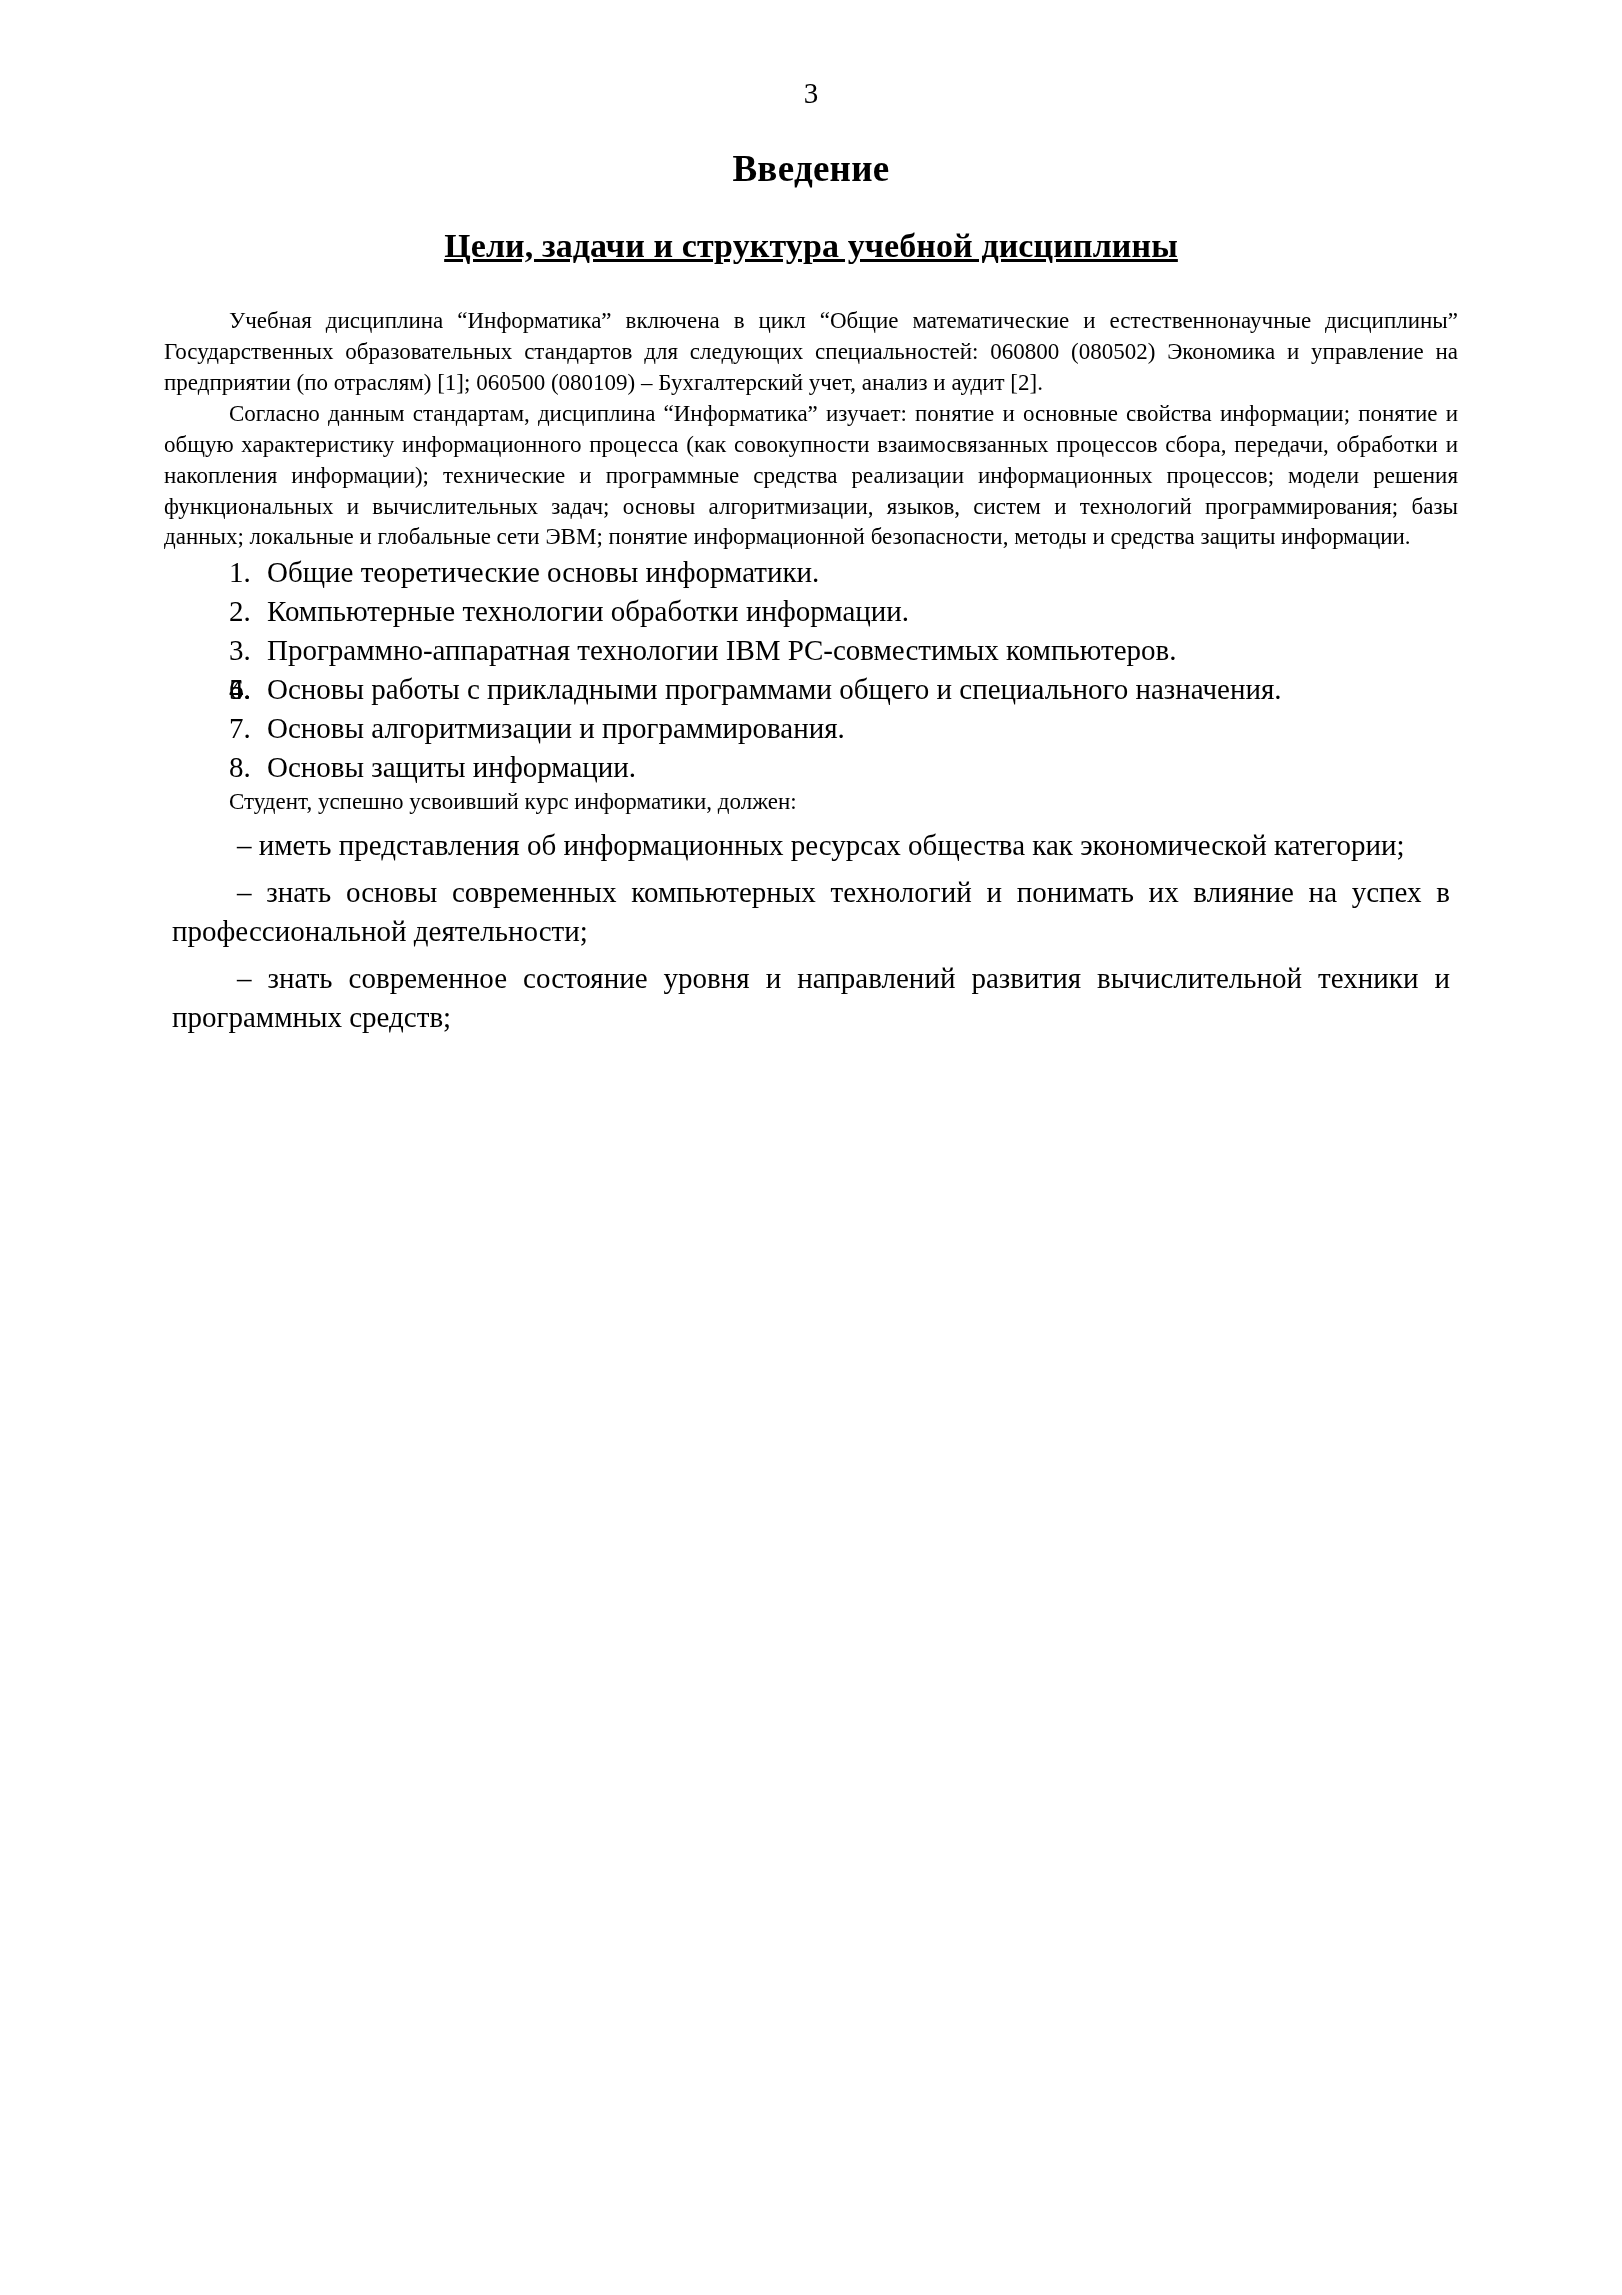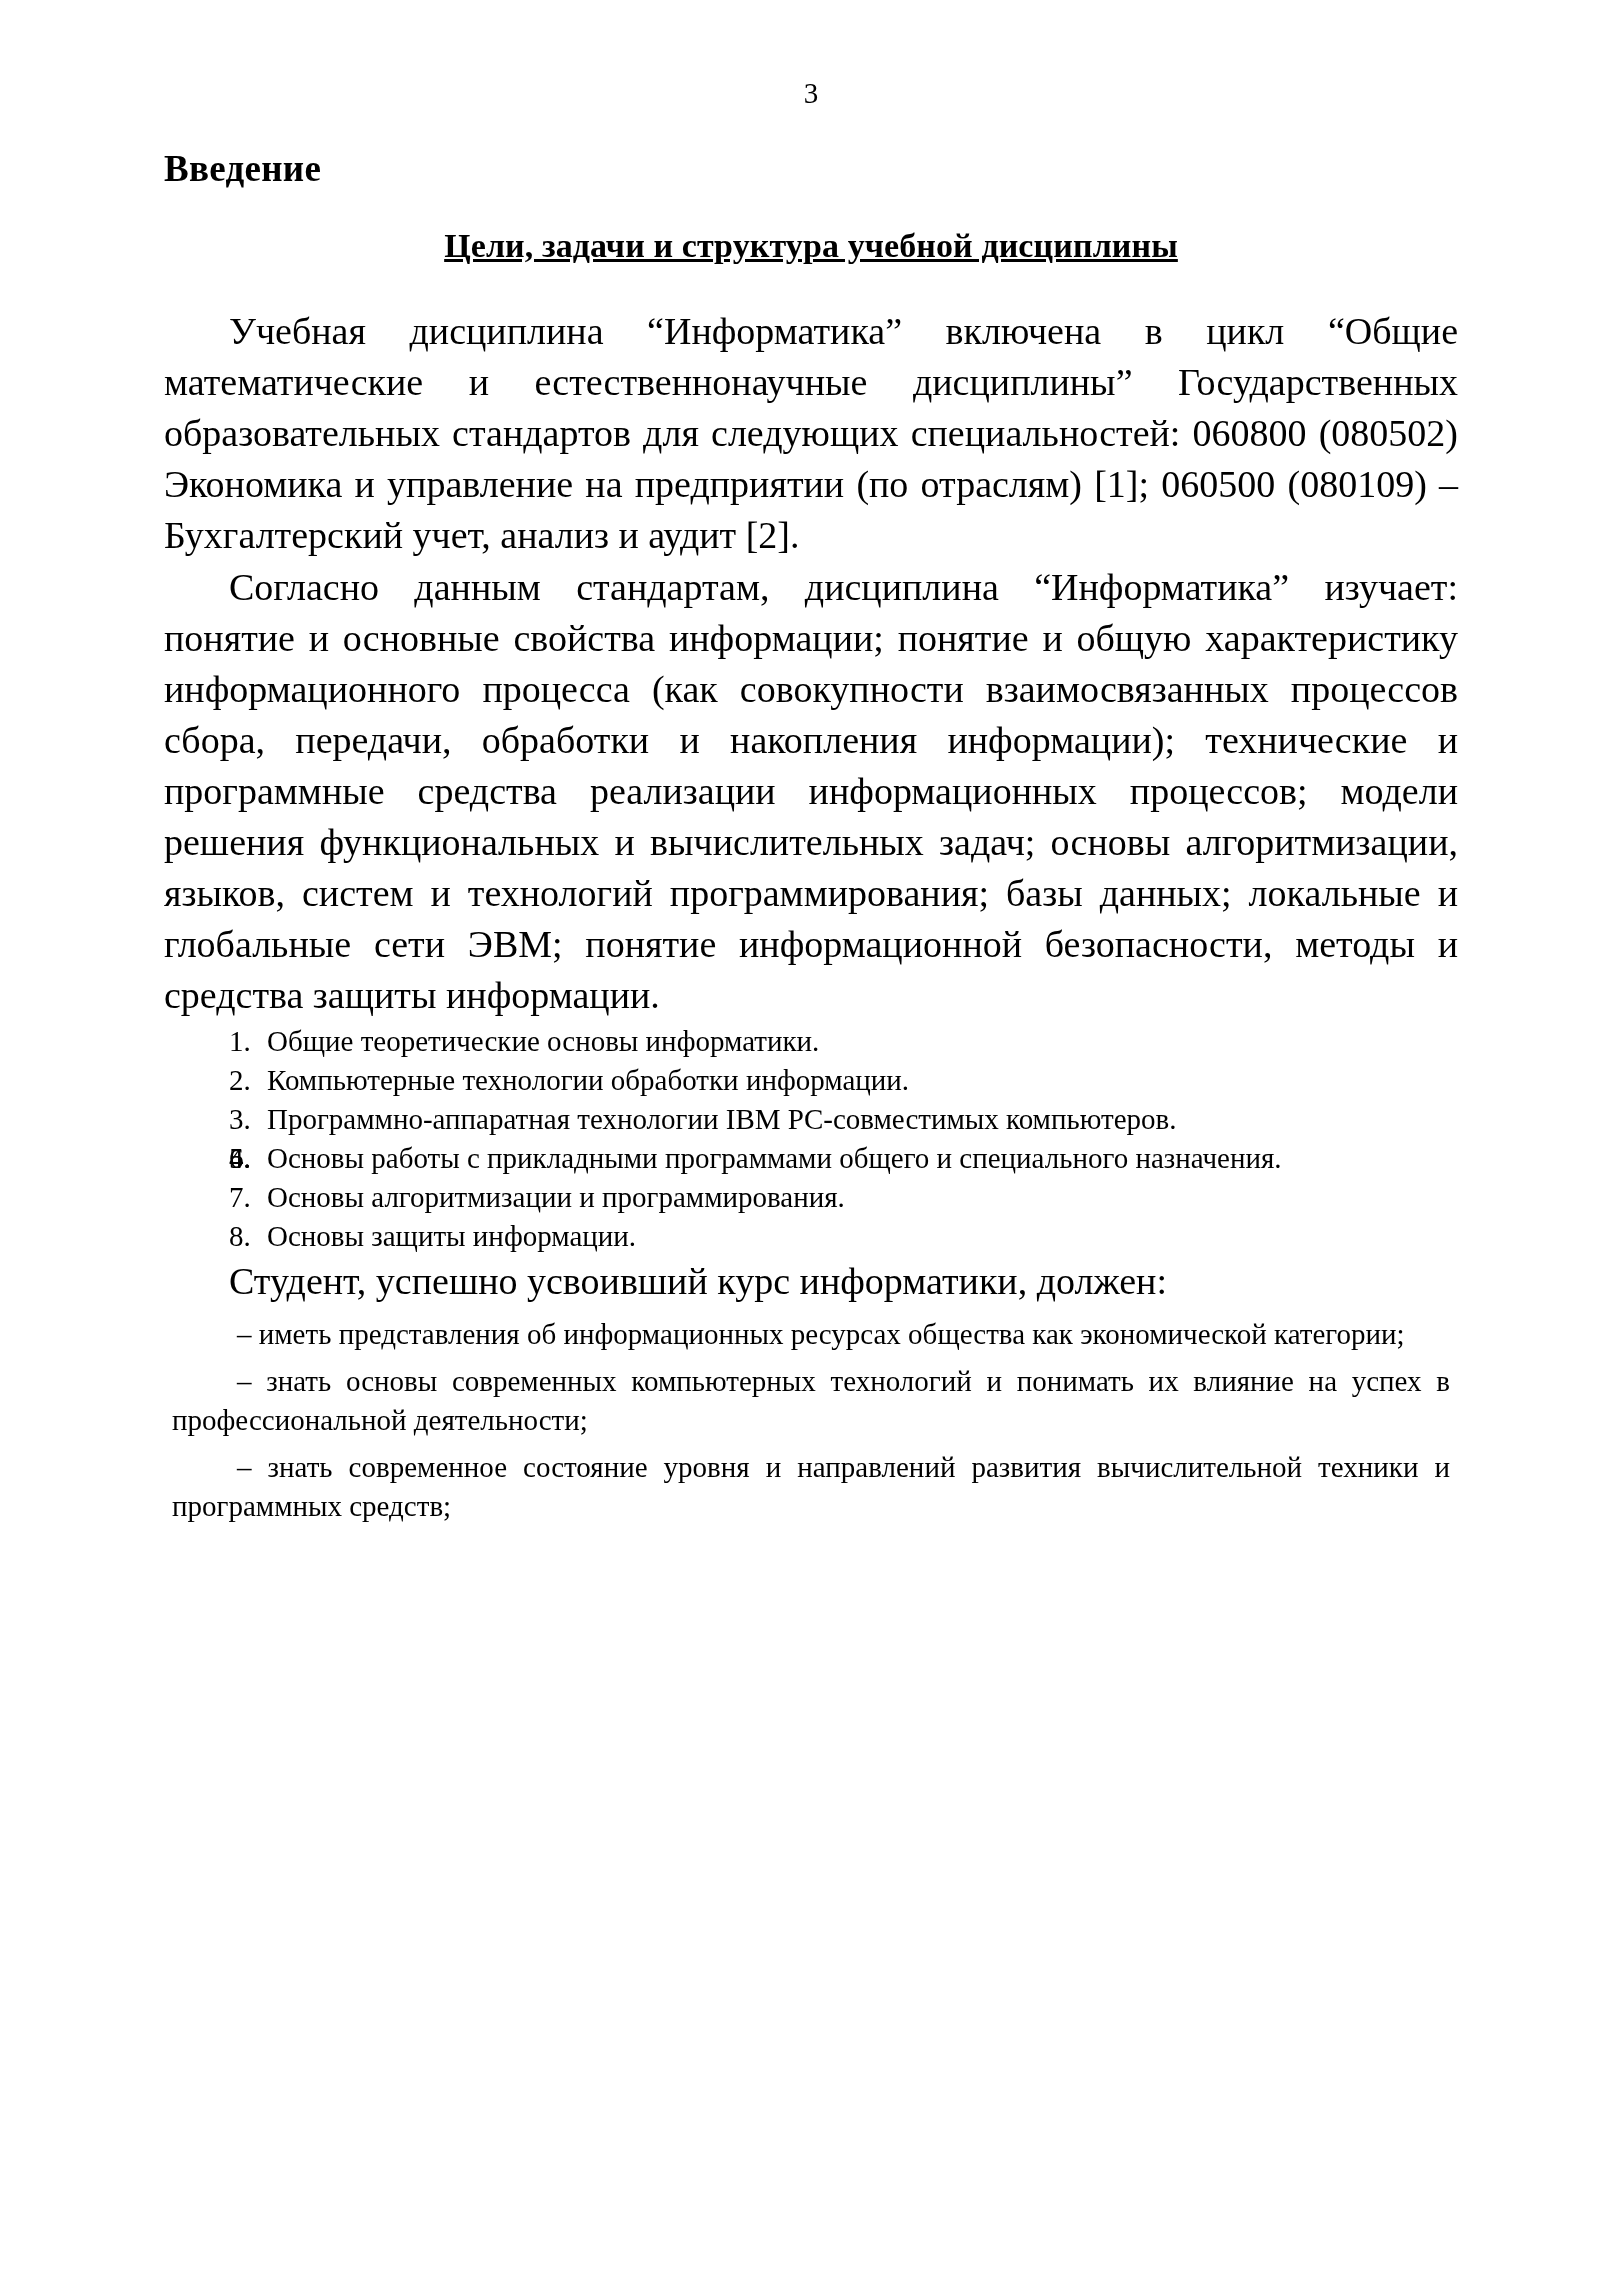--- a/index.html
+++ b/index.html
@@ -21,36 +21,36 @@
     box-sizing: border-box;
     padding: 79px 164px 0 164px;
   }
   .page-number {
     text-align: center;
     font-size: 29px;
     line-height: 1;
     margin: 0 0 39px 0;
   }
   .title-main {
-    text-align: left;
+    text-align: center;
     font-size: 37px;
     font-weight: bold;
     margin: 0 0 37px 0;
     letter-spacing: 0.3px;
   }
   .title-sub {
     text-align: center;
     font-size: 34px;
     font-weight: bold;
     margin: 4px 0 41px 0;
     letter-spacing: 0.1px;
     text-decoration: underline;
   }
   p.body-par {
-    font-size: 38px;
+    font-size: 23px;
     line-height: 1.345;
     text-align: justify;
     text-justify: inter-word;
     margin: 0;
     text-indent: 65px;
     hyphens: manual;
   }
   .dash-par {
     font-size: 29px;
     line-height: 1.345;

